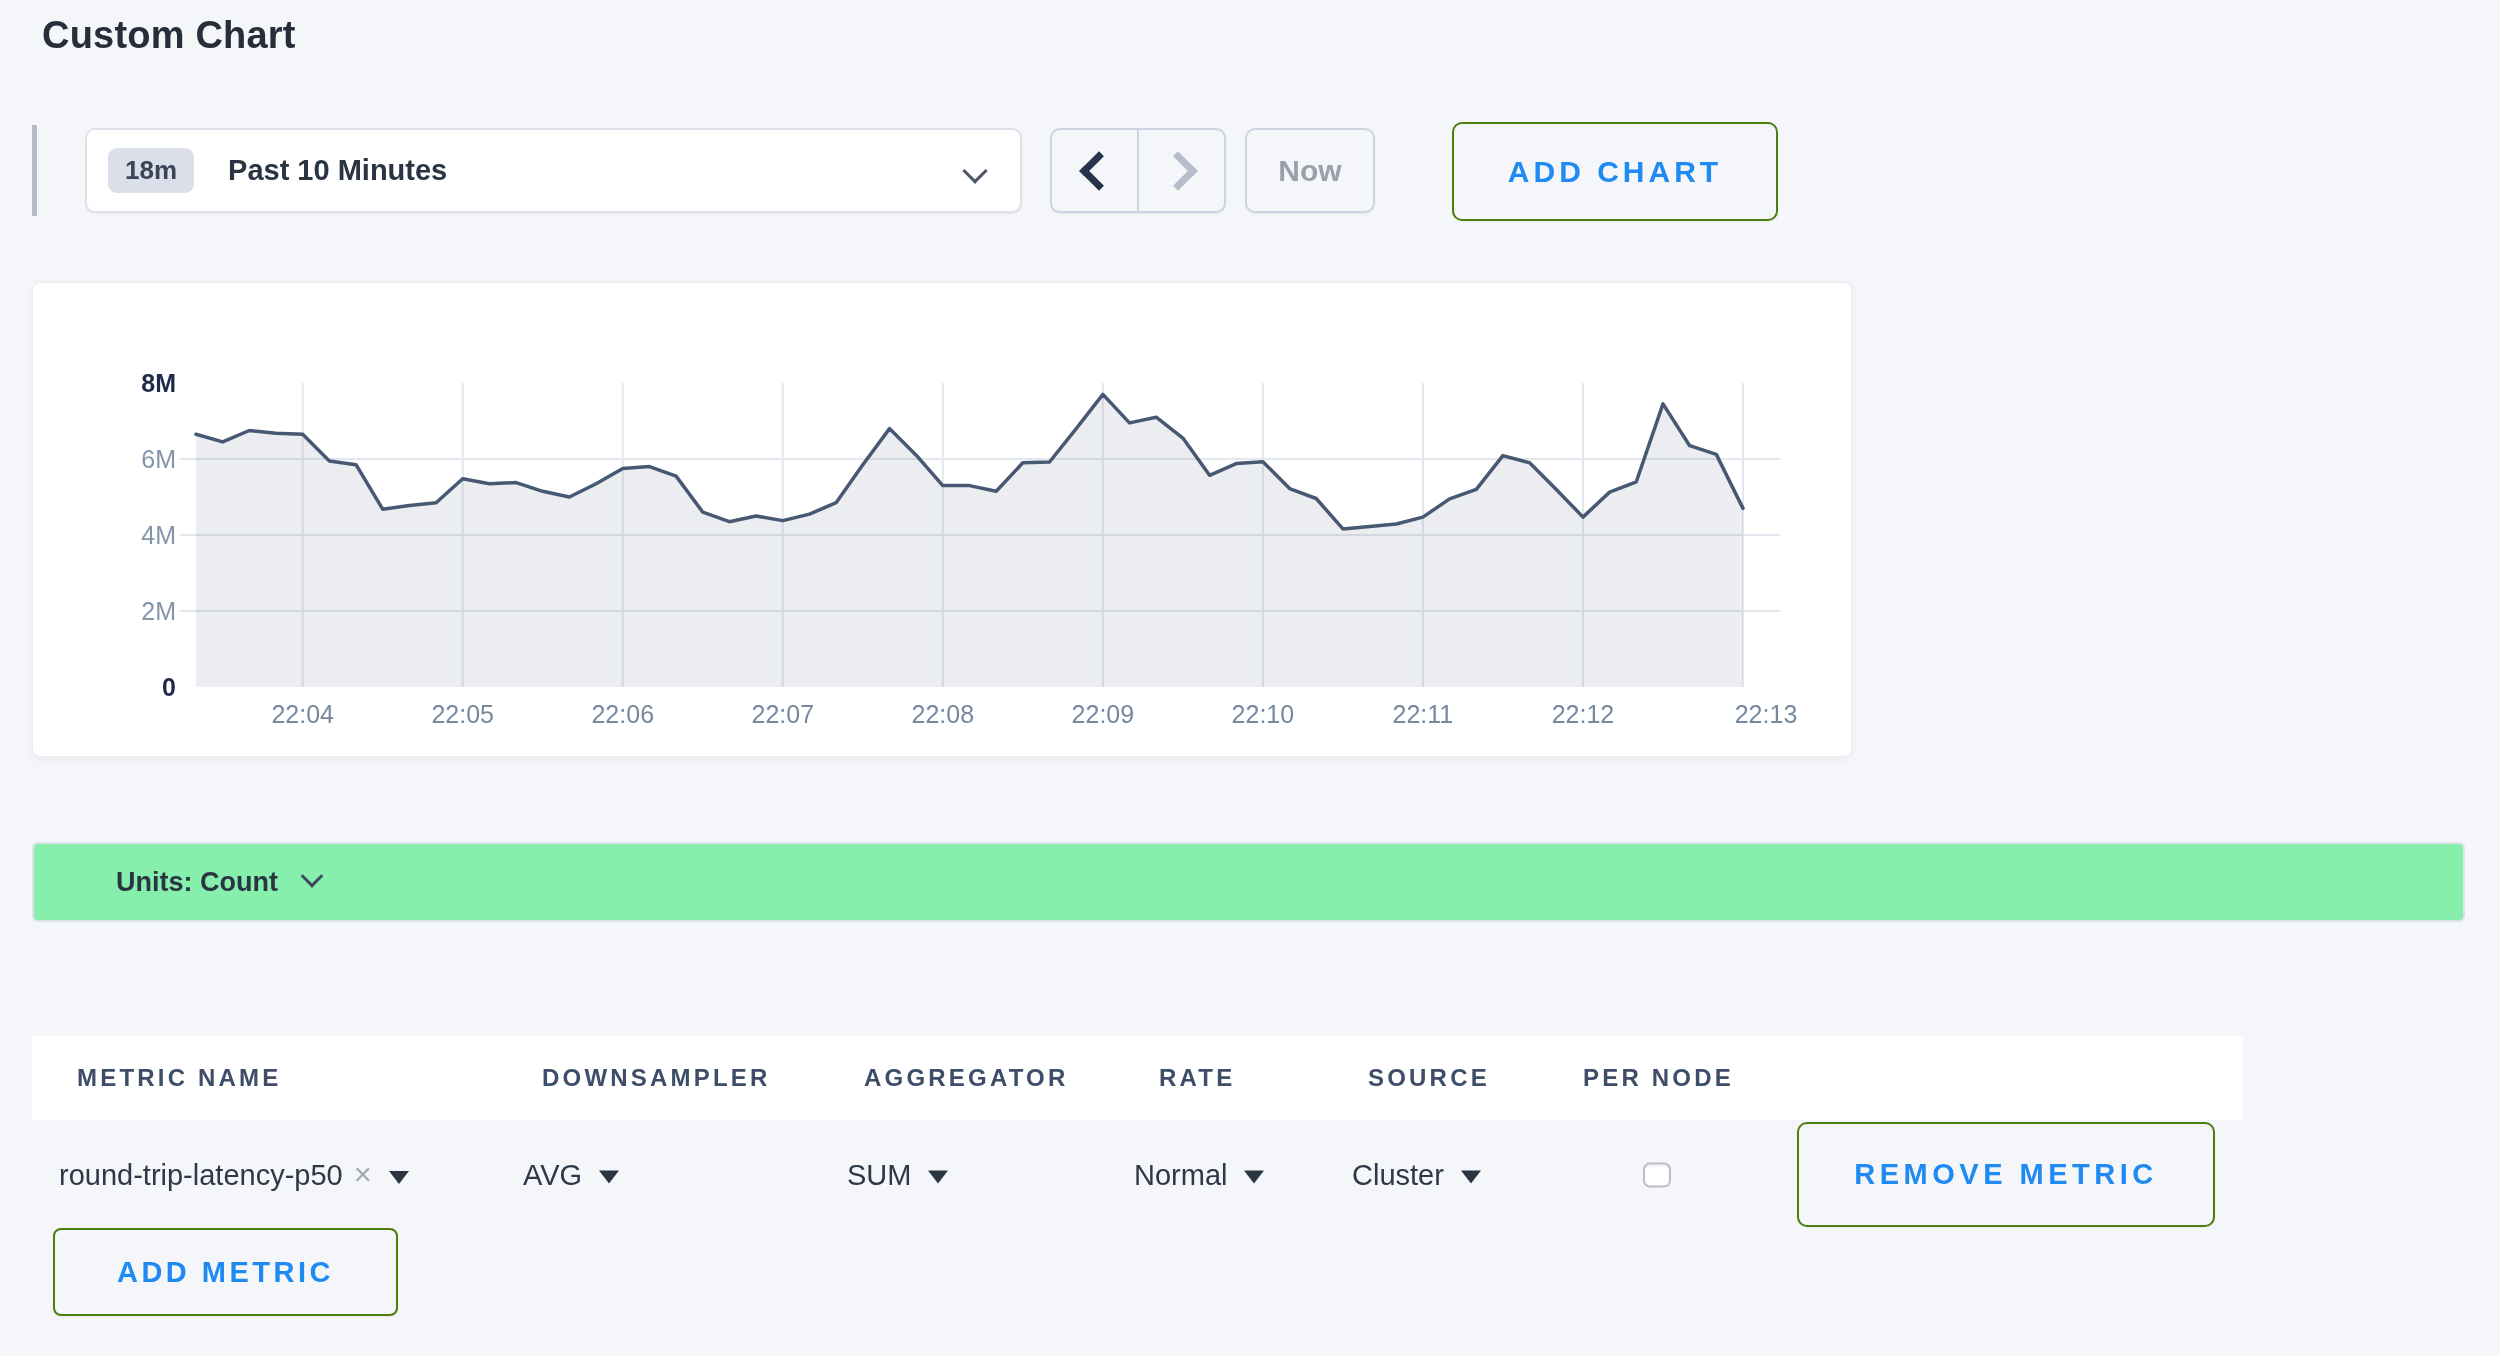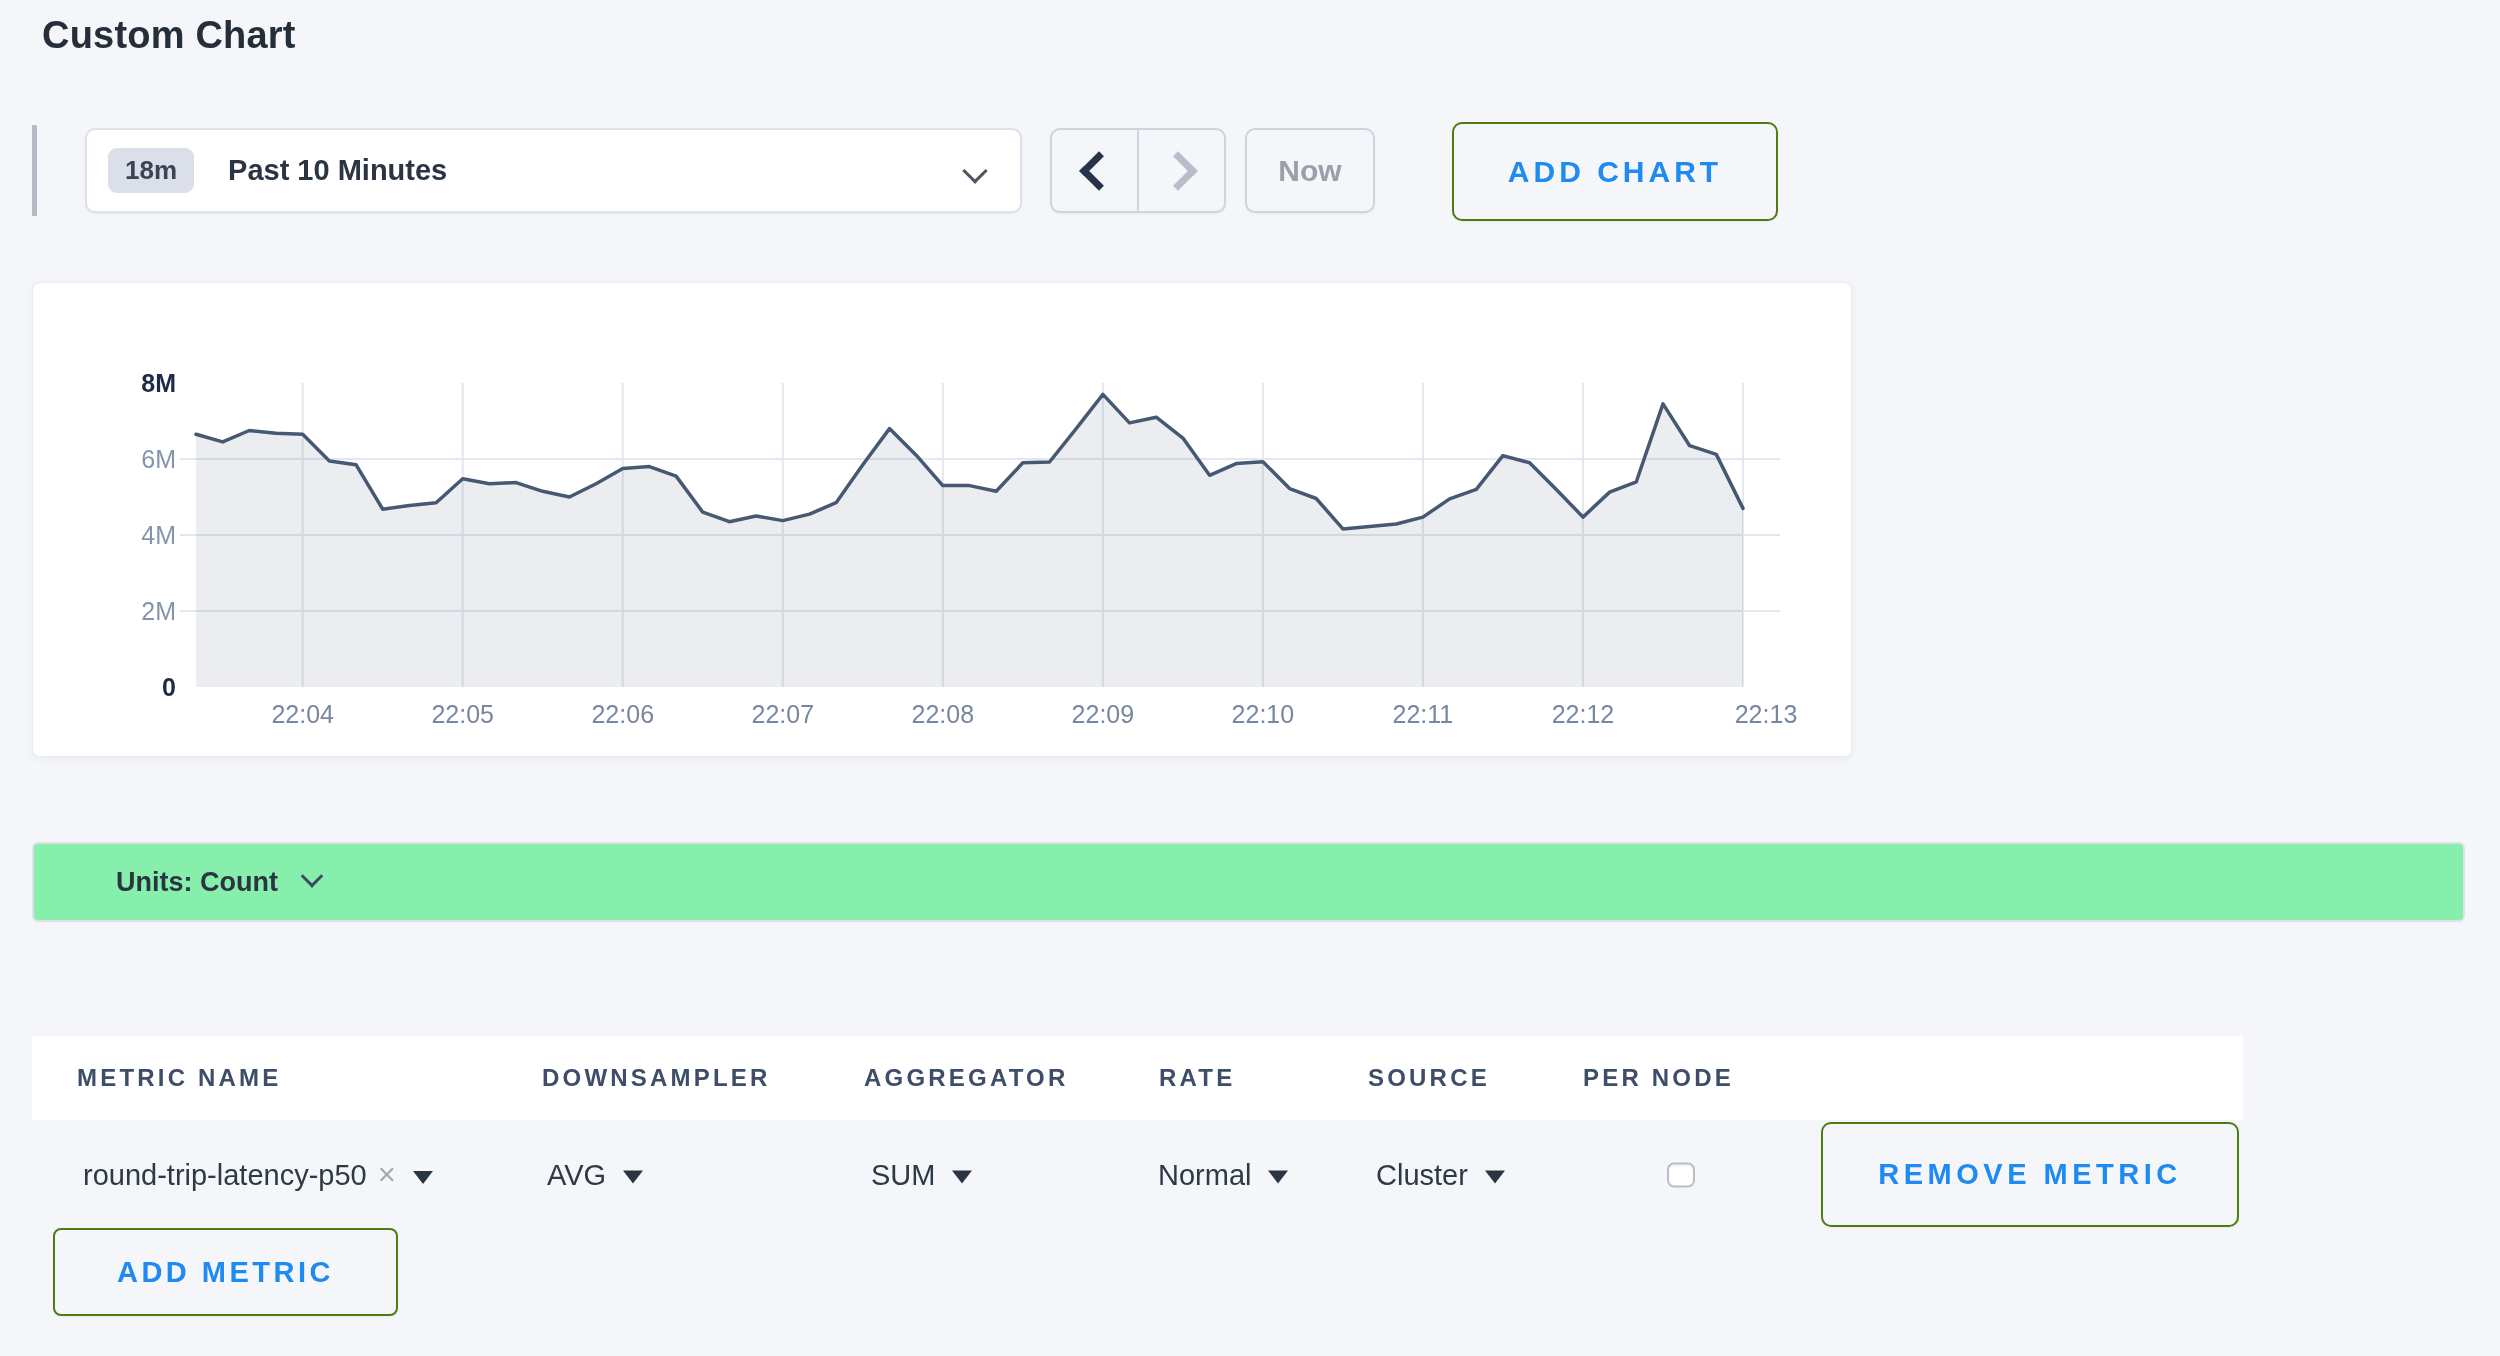--- a/index.html
+++ b/index.html
@@ -88,21 +88,21 @@
   #units-label{margin-left:42px;font-size:27px;font-weight:700;color:#2a3442;}
   #units-chevron{width:13px;height:13px;margin-left:26px;border-color:#3f4b5e;transform:rotate(45deg) translate(-4px,-4px);}
 
   
   #remove-chart-button{left:53px;top:936px;width:401px;height:87px;border-radius:7px;letter-spacing:3.5px;font-size:29px;}
   #table-header{left:32px;top:1036px;width:2211px;height:84px;background:#ffffff;}
   .th{
     position:absolute;top:0;height:84px;line-height:84px;white-space:nowrap;
     font-size:24px;font-weight:700;letter-spacing:3.2px;color:#3e4d68;
   }
-  #metric-row{left:48px;top:1120px;width:2211px;height:110px;text-align:right;}
+  #metric-row{left:24px;top:1120px;width:2211px;height:110px;text-align:right;}
   .cell{
     position:absolute;top:50%;transform:translateY(-50%);white-space:nowrap;cursor:pointer;
     font-size:29px;color:#2e3947;display:flex;align-items:center;
   }
   .tri{
     display:inline-block;width:0;height:0;margin-left:17px;
     border-left:10px solid transparent;border-right:10px solid transparent;
     border-top:13px solid #2b3542;transform:translateY(2px);
   }
   .clear-x{color:#a3a9b3;font-size:31px;margin-left:11px;cursor:pointer;}

